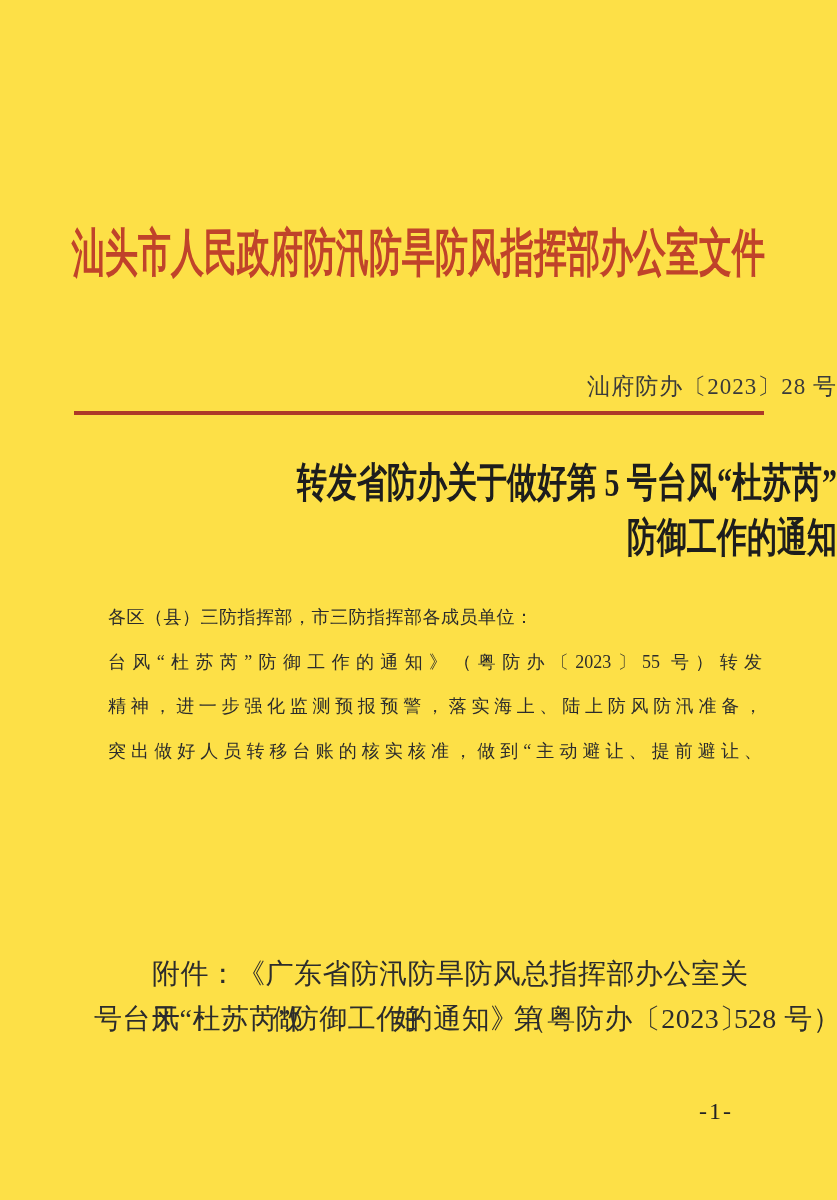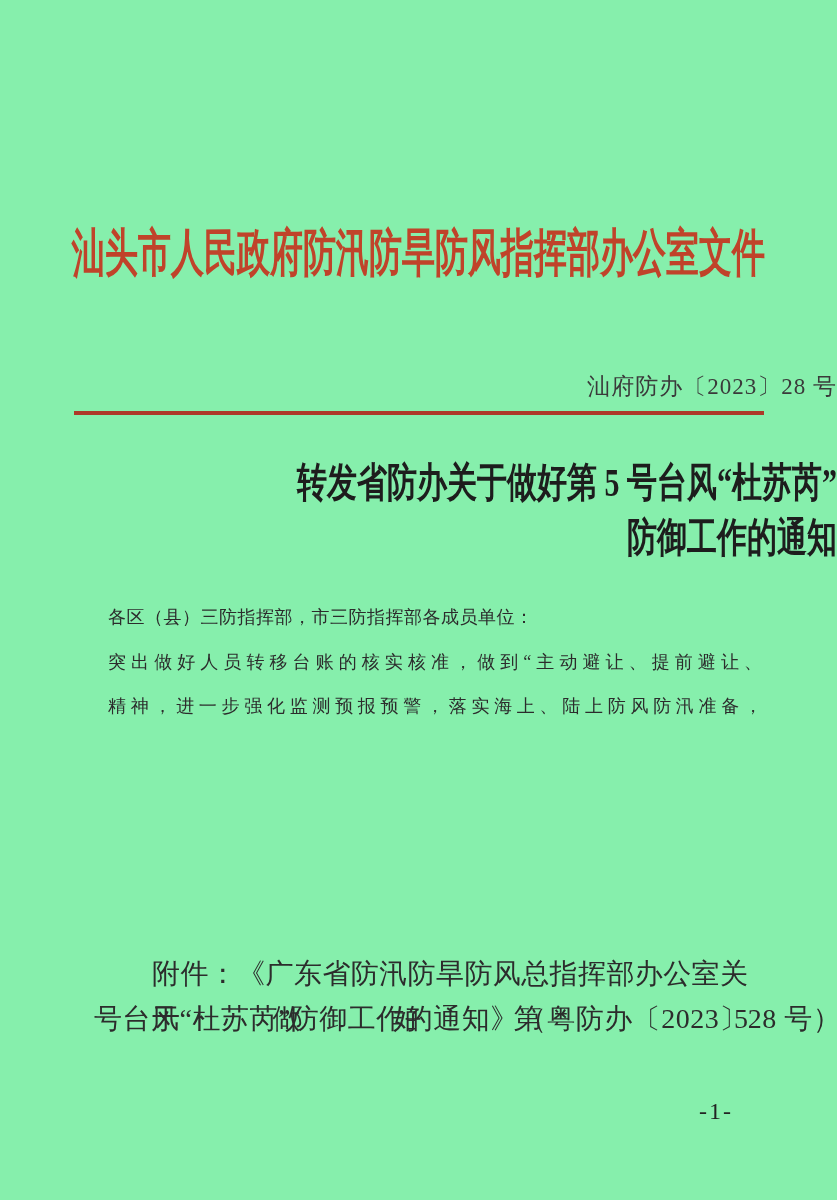--- a/index.html
+++ b/index.html
@@ -1,20 +1,20 @@
 <!DOCTYPE html>
 <html><head>
 <meta charset="utf-8">
 <style>
   html, body { margin: 0; padding: 0; background: #ffffff; }
   .page {
     position: relative;
     width: 837px;
     height: 1200px;
-    background: #86efac;
+    background: #fde047;
     overflow: hidden;
     font-family: "Liberation Serif", "DejaVu Serif", serif;
     text-decoration: underline;
   }
 
   
   .header-title {
     position: absolute;
     top: 219px;
     left: 0;
@@ -120,22 +120,23 @@
 
   <div class="red-rule" style="background: rgb(173, 57, 40);"></div>
 
   <div class="doc-title">
     <div class="doc-title-line">转发省防办关于做好第 5 号台风“杜苏芮”</div>
     <div class="doc-title-line">防御工作的通知</div>
   </div>
 
   <div class="body-block">
     <div class="bline">各区（县）三防指挥部，市三防指挥部各成员单位：</div>
+    <div class="bline fill">台风“杜苏芮”防御工作的通知》（粤防办〔2023〕55 号）转发</div>
+    <div class="bline fill">精神，进一步强化监测预报预警，落实海上、陆上防风防汛准备，</div>
     <div class="bline fill">突出做好人员转移台账的核实核准，做到“主动避让、提前避让、</div>
-    <div class="bline fill">精神，进一步强化监测预报预警，落实海上、陆上防风防汛准备，</div>
   </div>
 
   <div class="attach-block">
     <div class="bline indent fill">附件：《广东省防汛防旱防风总指挥部办公室关于做好第 5</div>
     <div class="bline">号台风“杜苏芮”防御工作的通知》（粤防办〔2023〕28 号）</div>
   </div>
 
   <div class="page-num">-1-</div>
 
 </div>

